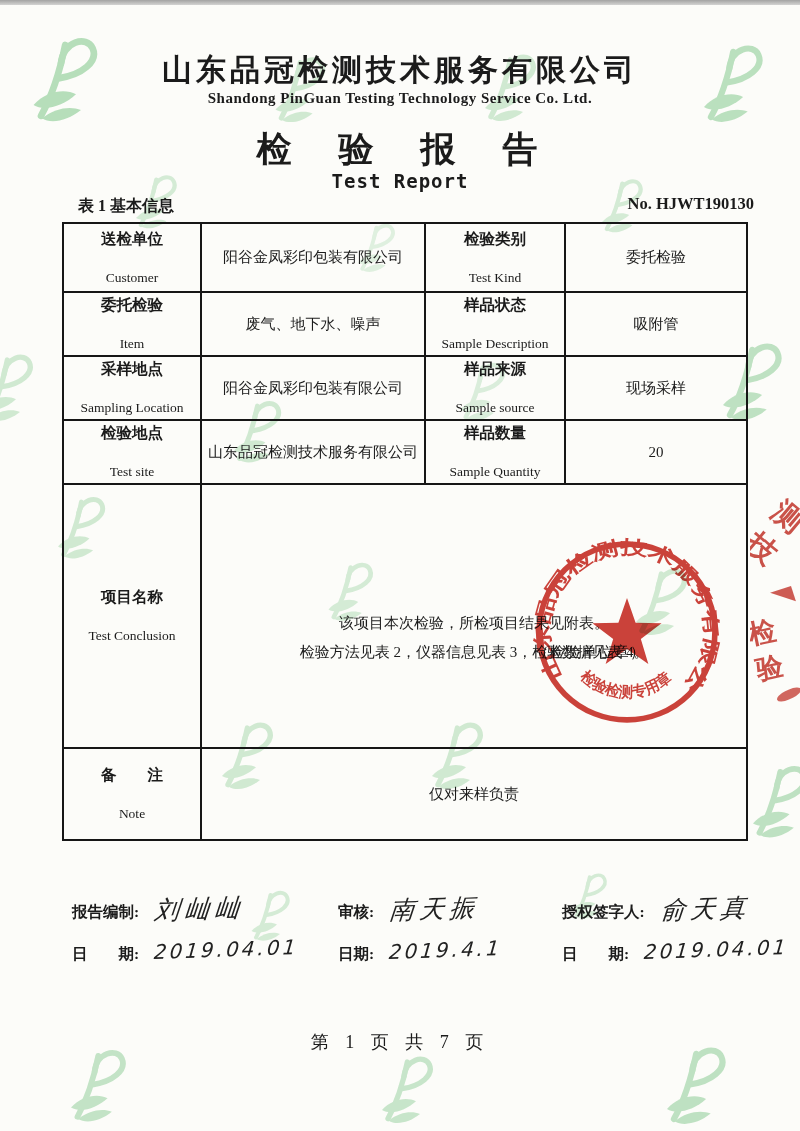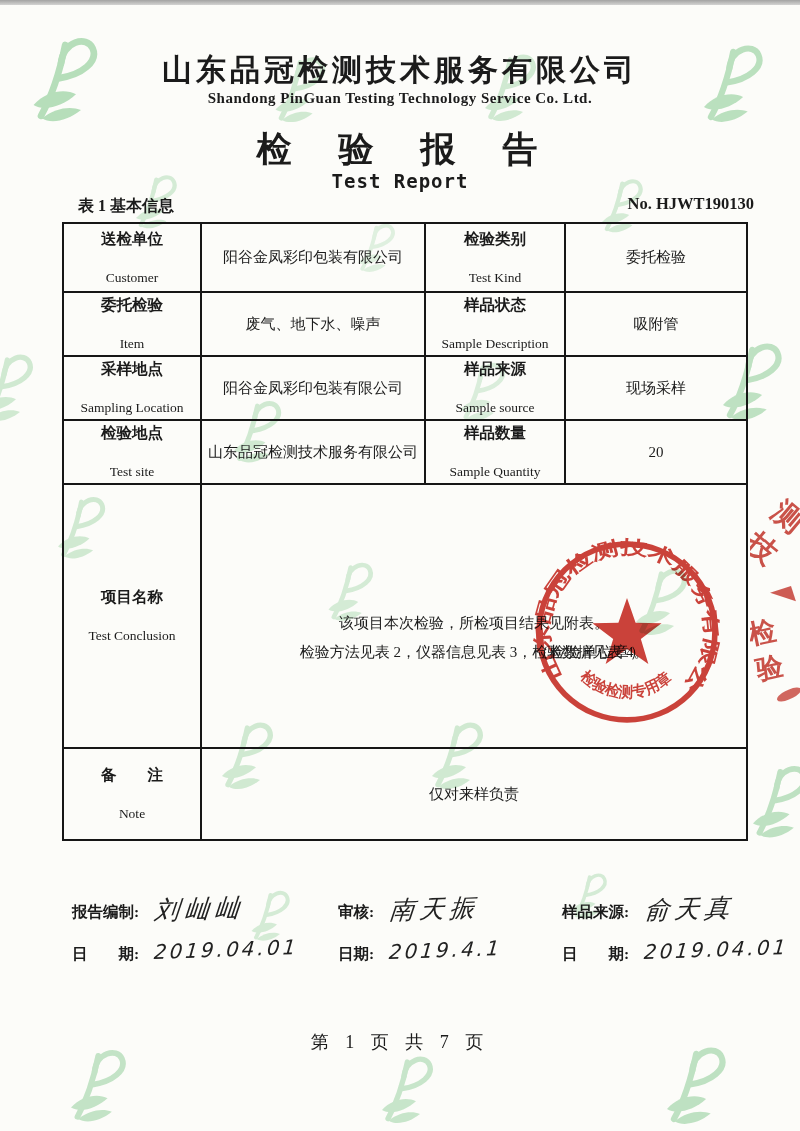--- a/index.html
+++ b/index.html
@@ -268,21 +268,21 @@
       <span class="siglabel">审核:</span>
       <span class="hand name">南天振</span>
     </div>
     <div class="sigline sl2">
       <span class="siglabel">日期:</span>
       <span class="hand date">2019.4.1</span>
     </div>
   </div>
   <div class="sigcol" style="left:500px">
     <div class="sigline sl1">
-      <span class="siglabel">样品来源:</span>
+      <span class="siglabel">授权签字人:</span>
       <span class="hand name">俞天真</span>
     </div>
     <div class="sigline sl2">
       <span class="siglabel">日　　期:</span>
       <span class="hand date">2019.04.01</span>
     </div>
   </div>
 </div>
 
 <div class="page-footer">第 1 页 共 7 页</div>

